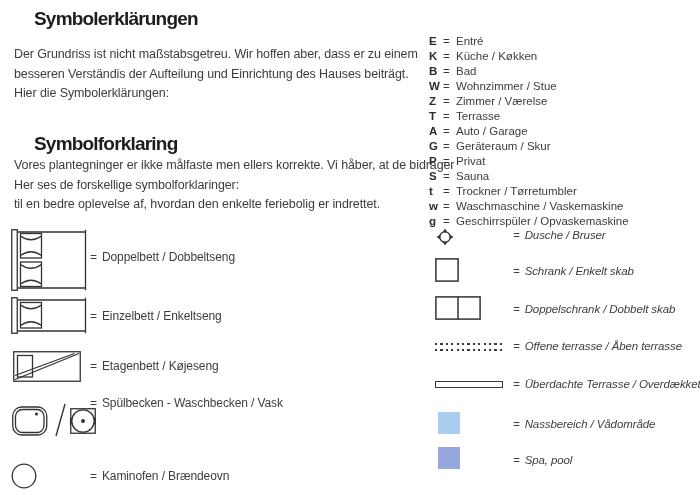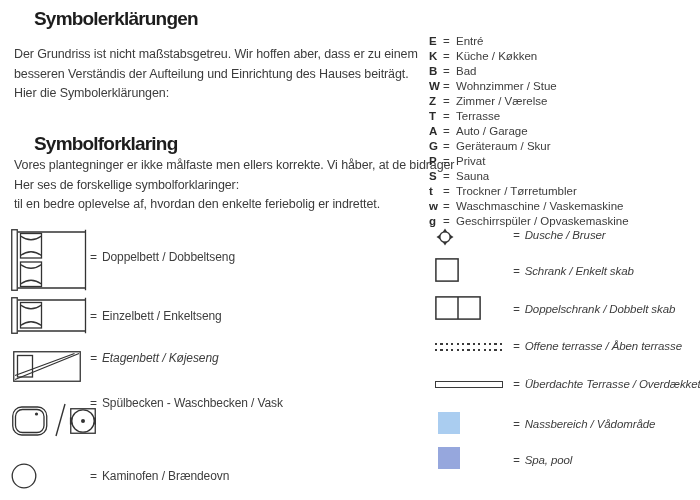--- a/index.html
+++ b/index.html
@@ -174,21 +174,21 @@
   </div>
   <div class="sym-label" style="left:90px; top:309px;"><span class="eq">=</span><span>Einzelbett / Enkeltseng</span></div>
 
   <div class="icon-abs" style="left:13px; top:351px;">
     <svg width="68" height="31" viewBox="0 0 68 31" fill="none" stroke="#333" stroke-width="1.3">
       <rect x="0.75" y="0.75" width="66.5" height="29.5"></rect>
       <rect x="4.5" y="4.5" width="15" height="21.5"></rect>
       <path d="M2 28.5 L66 2.5 M2 24.5 L61.5 2.5"></path>
     </svg>
   </div>
-  <div class="sym-label" style="left:90px; top:351px;font-style:italic;"><span class="eq">=</span><span>Etagenbett / Køjeseng</span></div>
+  <div class="sym-label" style="left:90px; top:359px;"><span class="eq">=</span><span>Etagenbett / Køjeseng</span></div>
 
   <div class="icon-abs" style="left:12px; top:403px;">
     <svg width="84" height="35" viewBox="0 0 84 35" fill="none" stroke="#333" stroke-width="1.3">
       <rect x="0.75" y="4" width="34" height="28" rx="9"></rect>
       <rect x="3.5" y="6.5" width="28.5" height="23" rx="7"></rect>
       <circle cx="24.5" cy="11" r="1.6" fill="#333" stroke="none"></circle>
       <path d="M44 33 L53 1" stroke-width="1.4"></path>
       <rect x="58.75" y="5.75" width="24.5" height="24.5"></rect>
       <circle cx="71" cy="18" r="11.2"></circle>
       <circle cx="71" cy="18" r="2" fill="#333" stroke="none"></circle>

